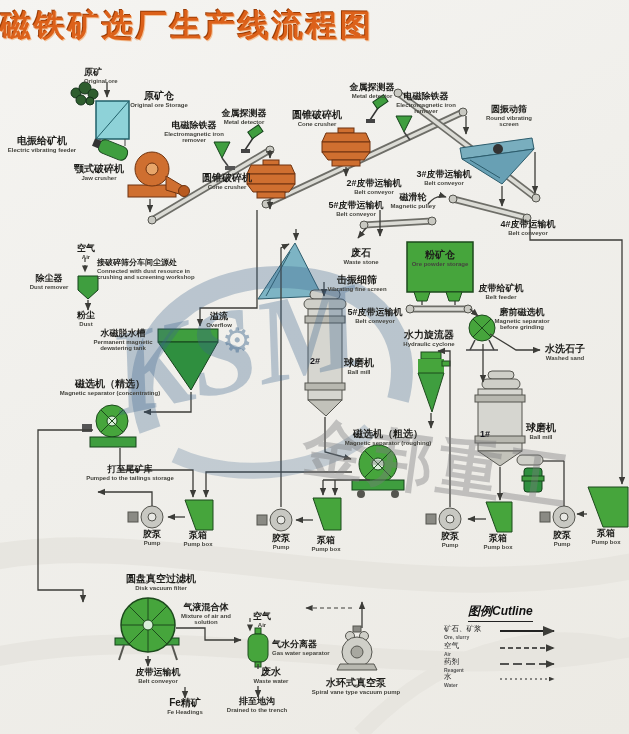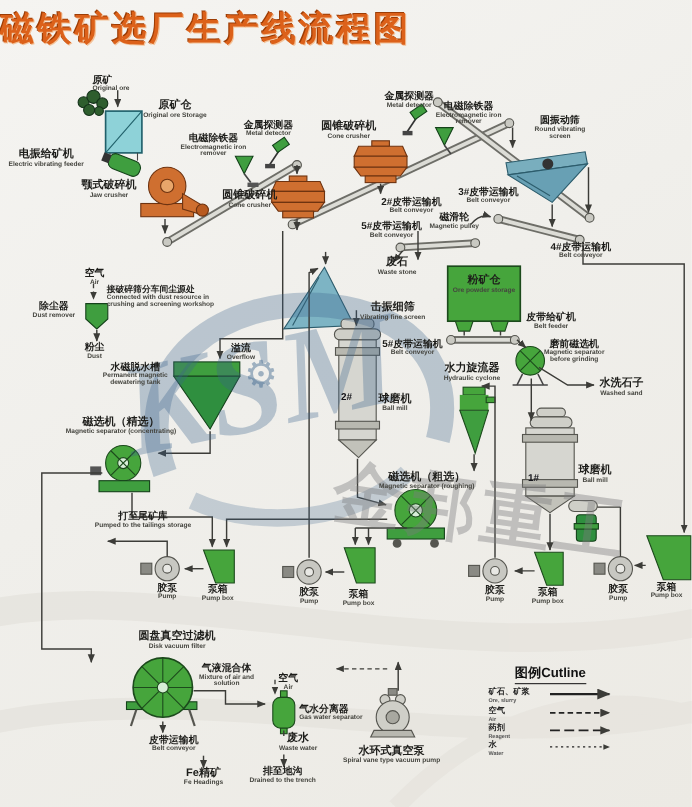--- a/index.html
+++ b/index.html
@@ -6,23 +6,23 @@
   .canvas{position:relative;width:629px;height:734px;background:linear-gradient(150deg,#f5f4f1 0%,#f0efeb 45%,#eceae4 100%);overflow:hidden;font-family:"Liberation Sans",sans-serif;}
   svg.layer{position:absolute;left:0;top:0;z-index:1;}
   .lbl{position:absolute;z-index:3;color:#1d1d1a;line-height:1.08;}
   .lbl .zh{display:block;font-weight:bold;}
   .lbl .en{display:block;font-size:6px;color:#45453f;font-weight:bold;letter-spacing:0;line-height:1.1;}
   .c{text-align:center;}
   .z8{font-size:8px}.z9{font-size:9px}.z10{font-size:10px}
   .tag{position:absolute;z-index:3;font-size:9px;font-weight:bold;color:#14141a;}
   .title{position:absolute;left:0;right:0;top:5px;text-align:left;z-index:3;font-size:31px;font-weight:bold;color:#DC611A;letter-spacing:3px;text-shadow:1px 1px 0 #f3c39a,-1px -1px 0 #9c3c04;}
   .subtitle{position:absolute;left:0;right:0;top:41px;text-align:center;z-index:3;font-size:14px;font-weight:bold;color:#E2771E;letter-spacing:1px;text-shadow:0.5px 0.5px 0 #f3c39a;}
-  .legend-title{position:absolute;left:468px;top:603px;z-index:3;font-size:12px;font-weight:bold;color:#111;border-bottom:1.5px solid #222;padding-bottom:1px;}
+  .legend-title{position:absolute;left:468px;top:603px;z-index:3;font-size:12px;font-weight:bold;color:#111;border-bottom:1.5px solid #222;padding-bottom:1px;font-style:italic;}
   .lrow{position:absolute;left:444px;width:56px;z-index:3;}
-  .lrow .zh{display:block;font-size:7.5px;font-weight:bold;color:#222;}
+  .lrow .zh{display:block;font-size:7.5px;font-weight:normal;color:#222;}
   .lrow .en{display:block;font-size:5px;color:#555;font-weight:bold;}
 </style>
 </head>
 <body>
 
 <div class="canvas">
 
 <svg class="layer" width="629" height="734" viewBox="0 0 629 734">
   <defs>
     <marker id="arr" markerWidth="8" markerHeight="8" refX="5.5" refY="2.5" orient="auto">
@@ -400,21 +400,21 @@
       <span class="en">Belt conveyor</span>
     </div>
 <div class="lbl c" style="left:390px;top:193px;width:46px">
       <span class="zh z9">磁滑轮</span>
       <span class="en">Magnetic pulley</span>
     </div>
 <div class="lbl c" style="left:492px;top:220px;width:72px">
       <span class="zh z9">4#皮带运输机</span>
       <span class="en">Belt conveyor</span>
     </div>
-<div class="lbl c" style="left:334px;top:234px;width:54px">
+<div class="lbl c" style="left:334px;top:248px;width:54px">
       <span class="zh z10">废石</span>
       <span class="en">Waste stone</span>
     </div>
 <div class="lbl c" style="left:70px;top:244px;width:32px">
       <span class="zh z9">空气</span>
       <span class="en">Air</span>
     </div>
 <div class="lbl c" style="left:22px;top:274px;width:54px">
       <span class="zh z9">除尘器</span>
       <span class="en">Dust remover</span>

